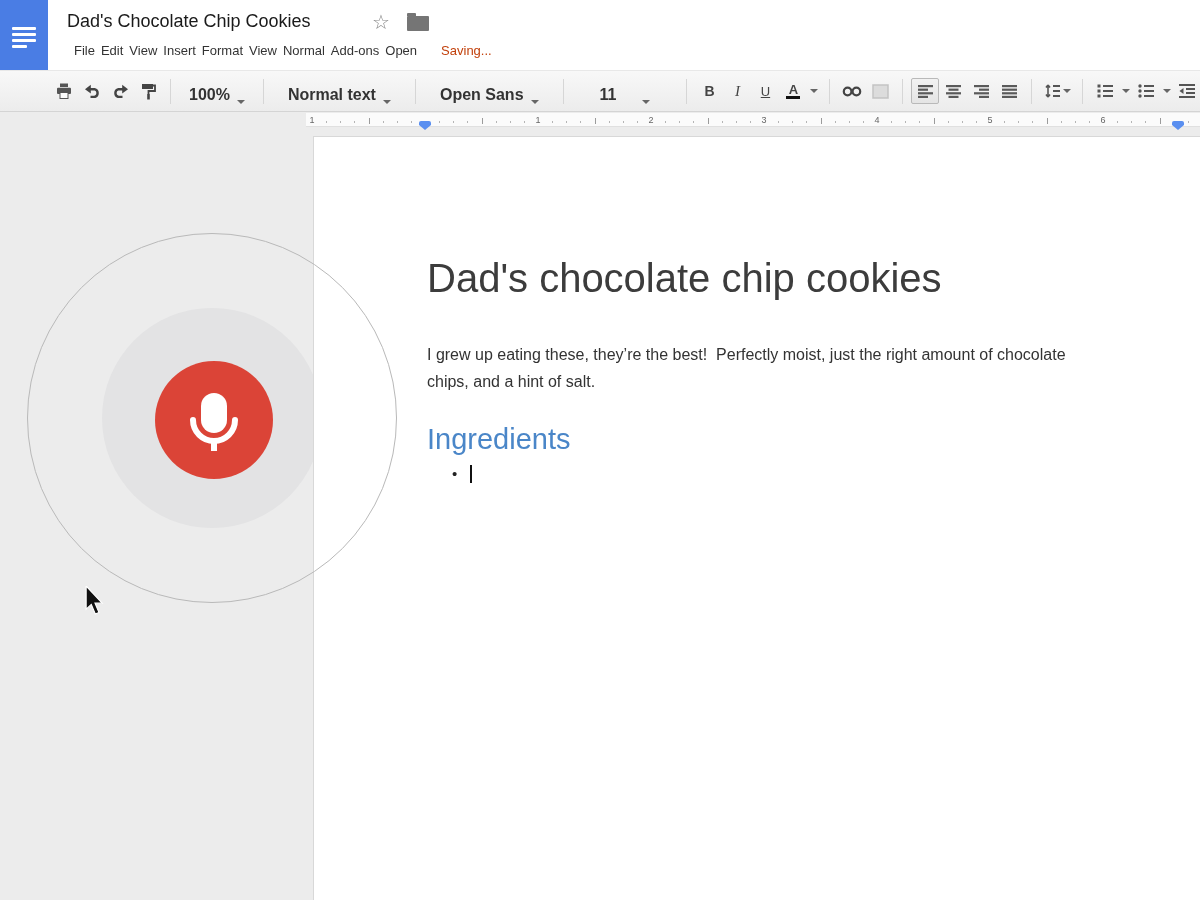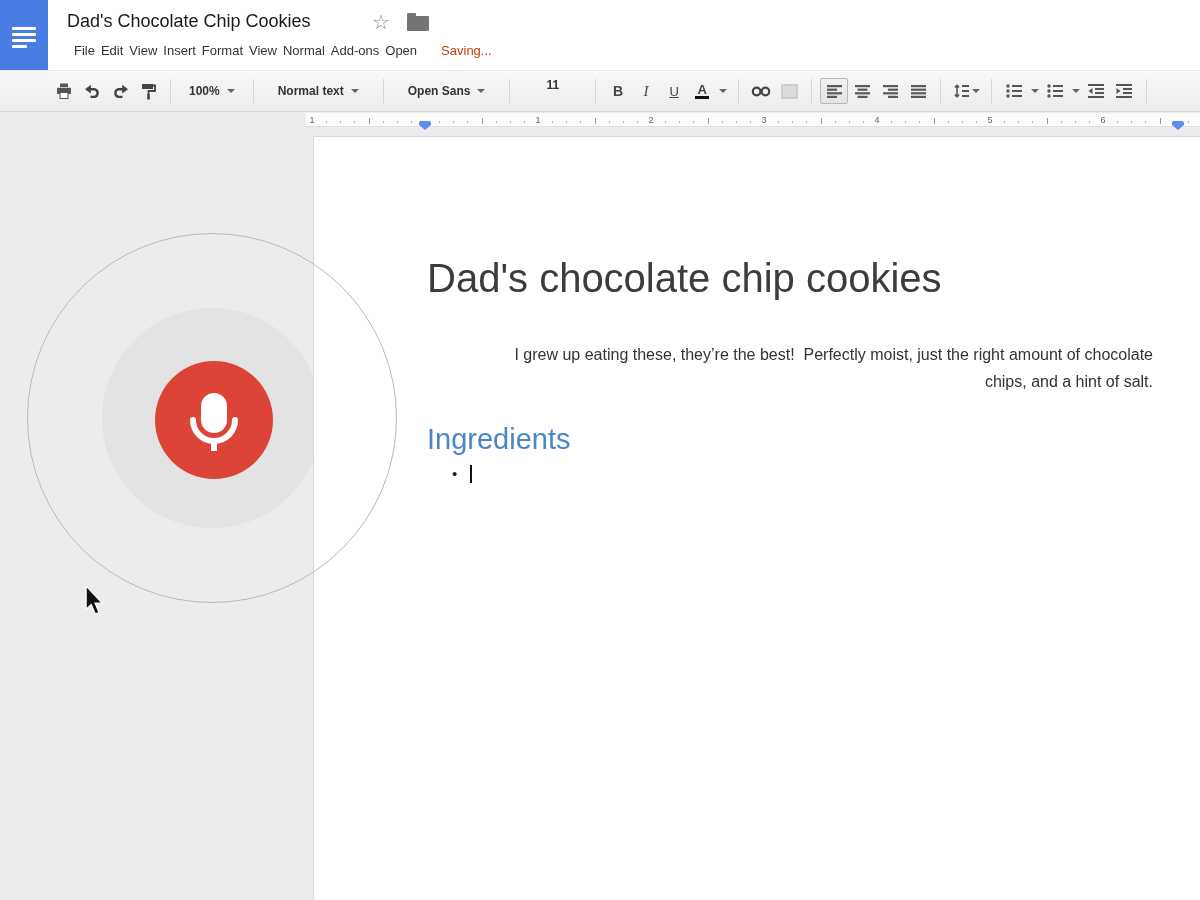--- a/index.html
+++ b/index.html
@@ -23,22 +23,22 @@
   .menubar .menu-item { padding:2px 3px; cursor:pointer; white-space:nowrap; }
   .saving { color:#c2410c; margin-left:18px; }
 
   
   .toolbar { position:absolute; left:0; top:70px; width:1200px; height:42px;
     background:linear-gradient(#f8f8f8,#ececec); border-top:1px solid #e8e8e8;
     border-bottom:1px solid #d4d4d4; display:flex; align-items:center; padding-left:50px; overflow:hidden; }
   .tb-btn { width:28px; height:26px; display:flex; align-items:center; justify-content:center;
     border-radius:2px; flex:0 0 auto; color:#555; }
   .tb-sep { width:1px; height:25px; background:#d6d6d6; margin:0 8px; flex:0 0 auto; }
-  .tb-drop { display:flex; align-items:center; gap:7px; padding:0 10px; height:26px;
-    font-size:12px; font-weight:bold; color:#333; flex:0 0 auto; white-space:nowrap; }
+  .tb-drop { display:flex; align-items:flex-end; gap:7px; padding:0 10px; height:26px;
+    font-size:16px; font-weight:bold; color:#333; flex:0 0 auto; white-space:nowrap; }
   .caret { width:0; height:0; border-left:4px solid transparent; border-right:4px solid transparent;
     border-top:4px solid #666; }
   .bold-b { font-weight:bold; font-size:14px; color:#444; }
   .italic-i { font-style:italic; font-family:"Liberation Serif",serif; font-size:15px; color:#444; }
   .under-u { text-decoration:underline; font-size:13px; color:#444; }
   .color-a { font-size:13px; font-weight:bold; color:#444; line-height:11px; text-align:center; }
   .color-a .swatch { display:block; width:14px; height:3px; background:#111; margin-top:1px; }
   .sel-box { border:1px solid #b9b9b9; background:linear-gradient(#f2f2f2,#e4e4e4); }
 
   
@@ -50,21 +50,21 @@
   .tick-half { position:absolute; top:5px; width:1px; height:6px; background:#9b9b9b; }
   .indent-marker { position:absolute; top:9px; width:12px; height:9px; background:#5a8ff0;
     clip-path:polygon(0 0,100% 0,100% 45%,50% 100%,0 45%); border-radius:2px; }
 
   
   .doc-area { position:absolute; left:0; top:136px; width:1200px; height:764px; background:#ececec; overflow:hidden; }
   .page { position:absolute; left:313px; top:0; width:900px; height:764px; background:#fff;
     border-left:1px solid #d8d8d8; border-top:1px solid #d8d8d8; z-index:2; }
   .page-content { padding:118px 60px 0 113px; }
   .h-title { font-size:40px; font-weight:300; color:#3c3c3c; letter-spacing:0px; line-height:46px; margin-bottom:40px; }
-  .body-text { font-size:16px; color:#333;text-align:right; }
+  .body-text { font-size:16px; color:#333; }
   .body-text .para { margin-bottom:13px; }
   .body-text .line { line-height:27px; white-space:pre-wrap; }
   .h-ingredients { font-size:29px; font-weight:300; color:#4a86c8; line-height:34px; margin-top:27px; margin-bottom:6px; }
   .bullet-line { padding-left:25px; font-size:16px; color:#222; line-height:24px; display:flex; align-items:center; }
   .bullet-dot { font-size:15px; }
   .text-cursor { display:inline-block; width:2px; height:18px; background:#111; margin-left:13px; }
 
   
   .circle-mid { position:absolute; left:102px; top:172px; width:220px; height:220px; border-radius:50%;
     background:#e3e3e4; z-index:1; }
@@ -147,21 +147,21 @@
       <span class="caret"></span>
     </div>
     <div class="tb-sep"></div>
 
     <div class="tb-drop" style="padding:0 16px;">
       <span>Open Sans</span>
       <span class="caret"></span>
     </div>
     <div class="tb-sep"></div>
 
-    <div class="tb-drop" style="padding:0 28px; gap:26px;flex-direction:column;">
+    <div class="tb-drop" style="padding:0 28px; gap:26px;">
       <span>11</span>
       <span class="caret"></span>
     </div>
     <div class="tb-sep"></div>
 
     <div class="tb-btn">
         <span class="bold-b">B</span>
       </div>
     <div class="tb-btn">
         <span class="italic-i">I</span>

